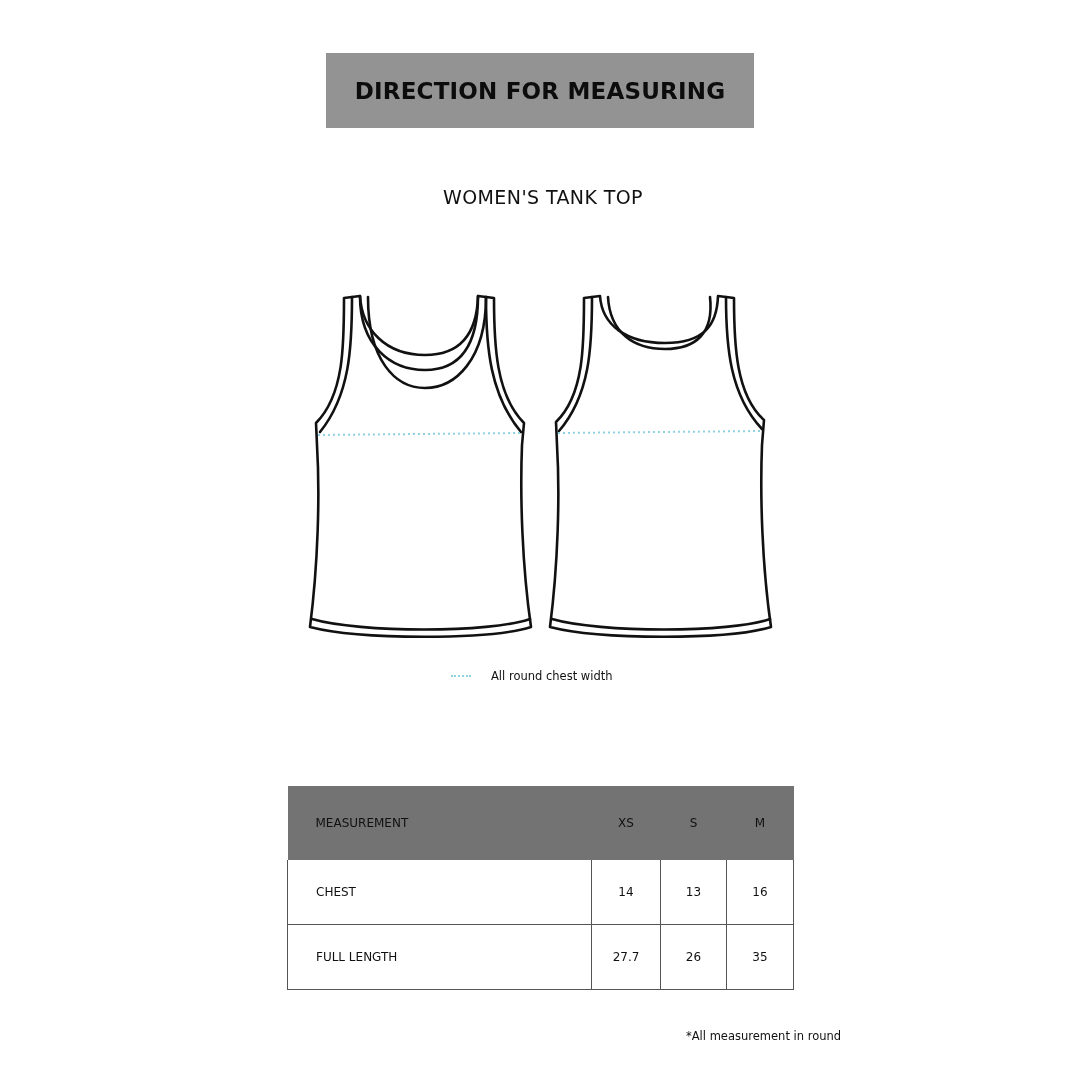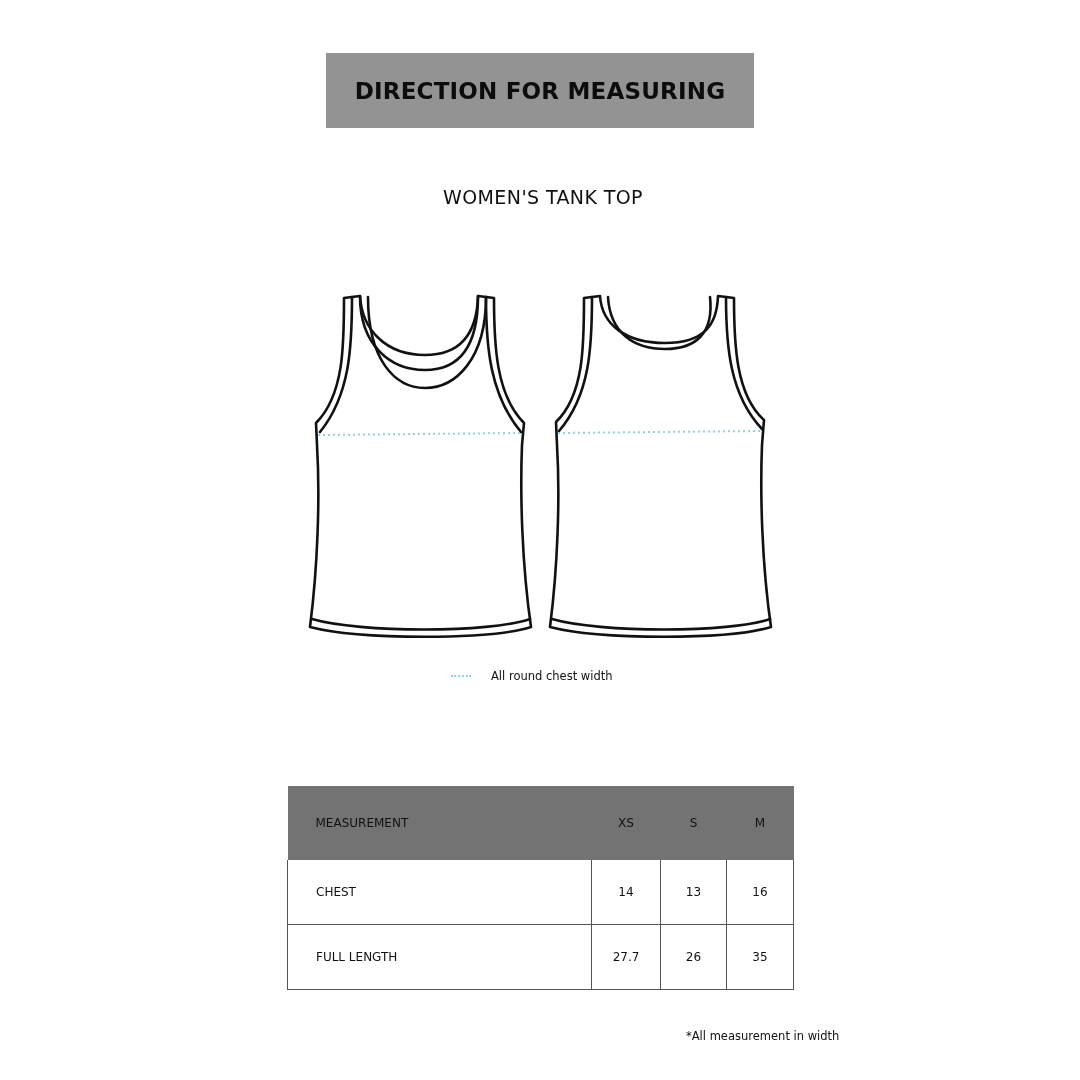--- a/index.html
+++ b/index.html
@@ -128,13 +128,13 @@
     </tr>
     <tr>
       <td class="first">FULL LENGTH</td>
       <td>27.7</td>
       <td>26</td>
       <td>35</td>
     </tr>
   </tbody>
 </table>
 
-<div class="footnote">*All measurement in width</div>
+<div class="footnote">*All measurement in round</div>
 
 </body></html>

